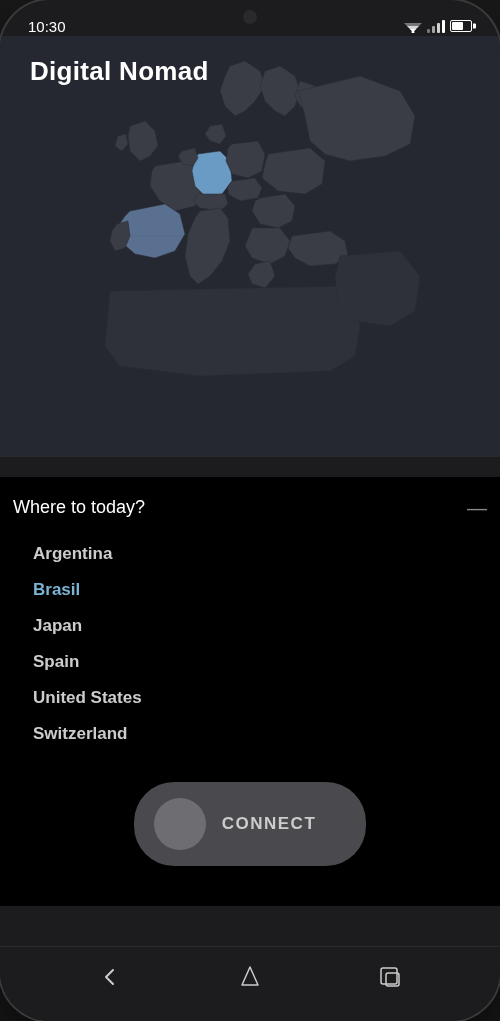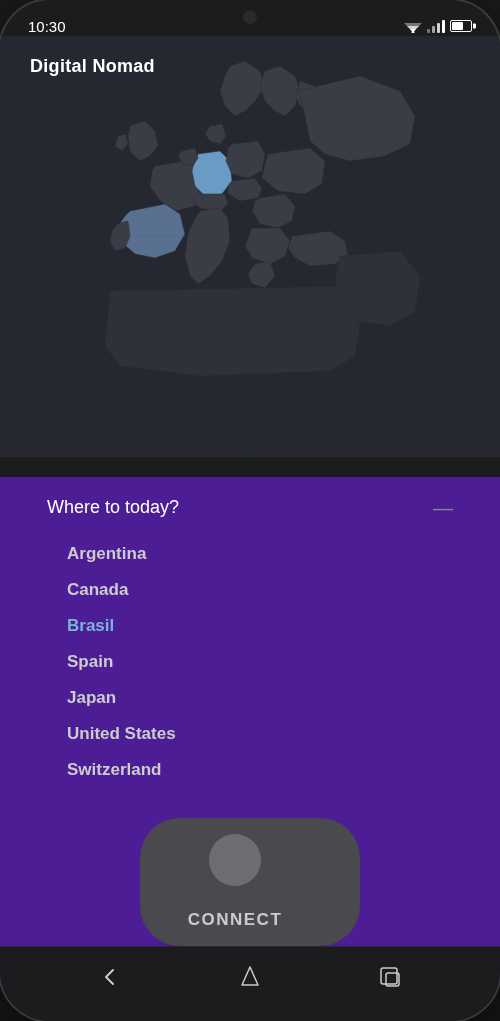--- a/index.html
+++ b/index.html
@@ -109,39 +109,39 @@
       position: relative;
       overflow: hidden;
       background: #2a2d35;
     }
 
     .app-title {
       position: absolute;
       top: 20px;
       left: 30px;
       color: #ffffff;
-      font-size: 18px;
+      font-size: 26px;
       font-weight: 600;
       z-index: 5;
       letter-spacing: 0.3px;
     }
 
     
     .map-svg {
       position: absolute;
       top: 0;
       left: 0;
       width: 100%;
       height: 100%;
     }
 
     
     .content-area {
-      background: #4c1d95;
-      padding: 20px 47px;
+      background: #000000;
+      padding: 20px 13px;
       flex: 1;
     }
 
     .section-header {
       display: flex;
       justify-content: space-between;
       align-items: center;
       margin-bottom: 18px;
     }
 
@@ -183,25 +183,24 @@
       margin: 10px 0 20px 0;
     }
 
     .connect-btn {
       background: #4a4a4e;
       border: none;
       border-radius: 40px;
       padding: 16px 50px 16px 20px;
       display: flex;
       align-items: center;
-      gap: 24px;
+      gap: 16px;
       cursor: pointer;
       min-width: 220px;
       position: relative;
-      flex-direction: column;
     }
 
     .connect-toggle-circle {
       width: 52px;
       height: 52px;
       background: #6e6e72;
       border-radius: 50%;
       flex-shrink: 0;
     }
 
@@ -350,24 +349,23 @@
 
   <div class="content-area">
 
     <div class="section-header">
       <span class="section-title">Where to today?</span>
       <span class="section-collapse">—</span>
     </div>
 
     <ul class="country-list" id="country-list">
     <li class="country-item">Argentina</li>
-        <li class="country-item">Canada</li>
         <li class="country-item active">Brasil</li>
+        <li class="country-item">Japan</li>
         <li class="country-item">Spain</li>
-        <li class="country-item">Japan</li>
         <li class="country-item">United States</li>
         <li class="country-item">Switzerland</li>
       </ul>
 
     <div class="connect-btn-container">
       <button class="connect-btn">
         <div class="connect-toggle-circle"></div>
         <span class="connect-label">CONNECT</span>
       </button>
     </div>

